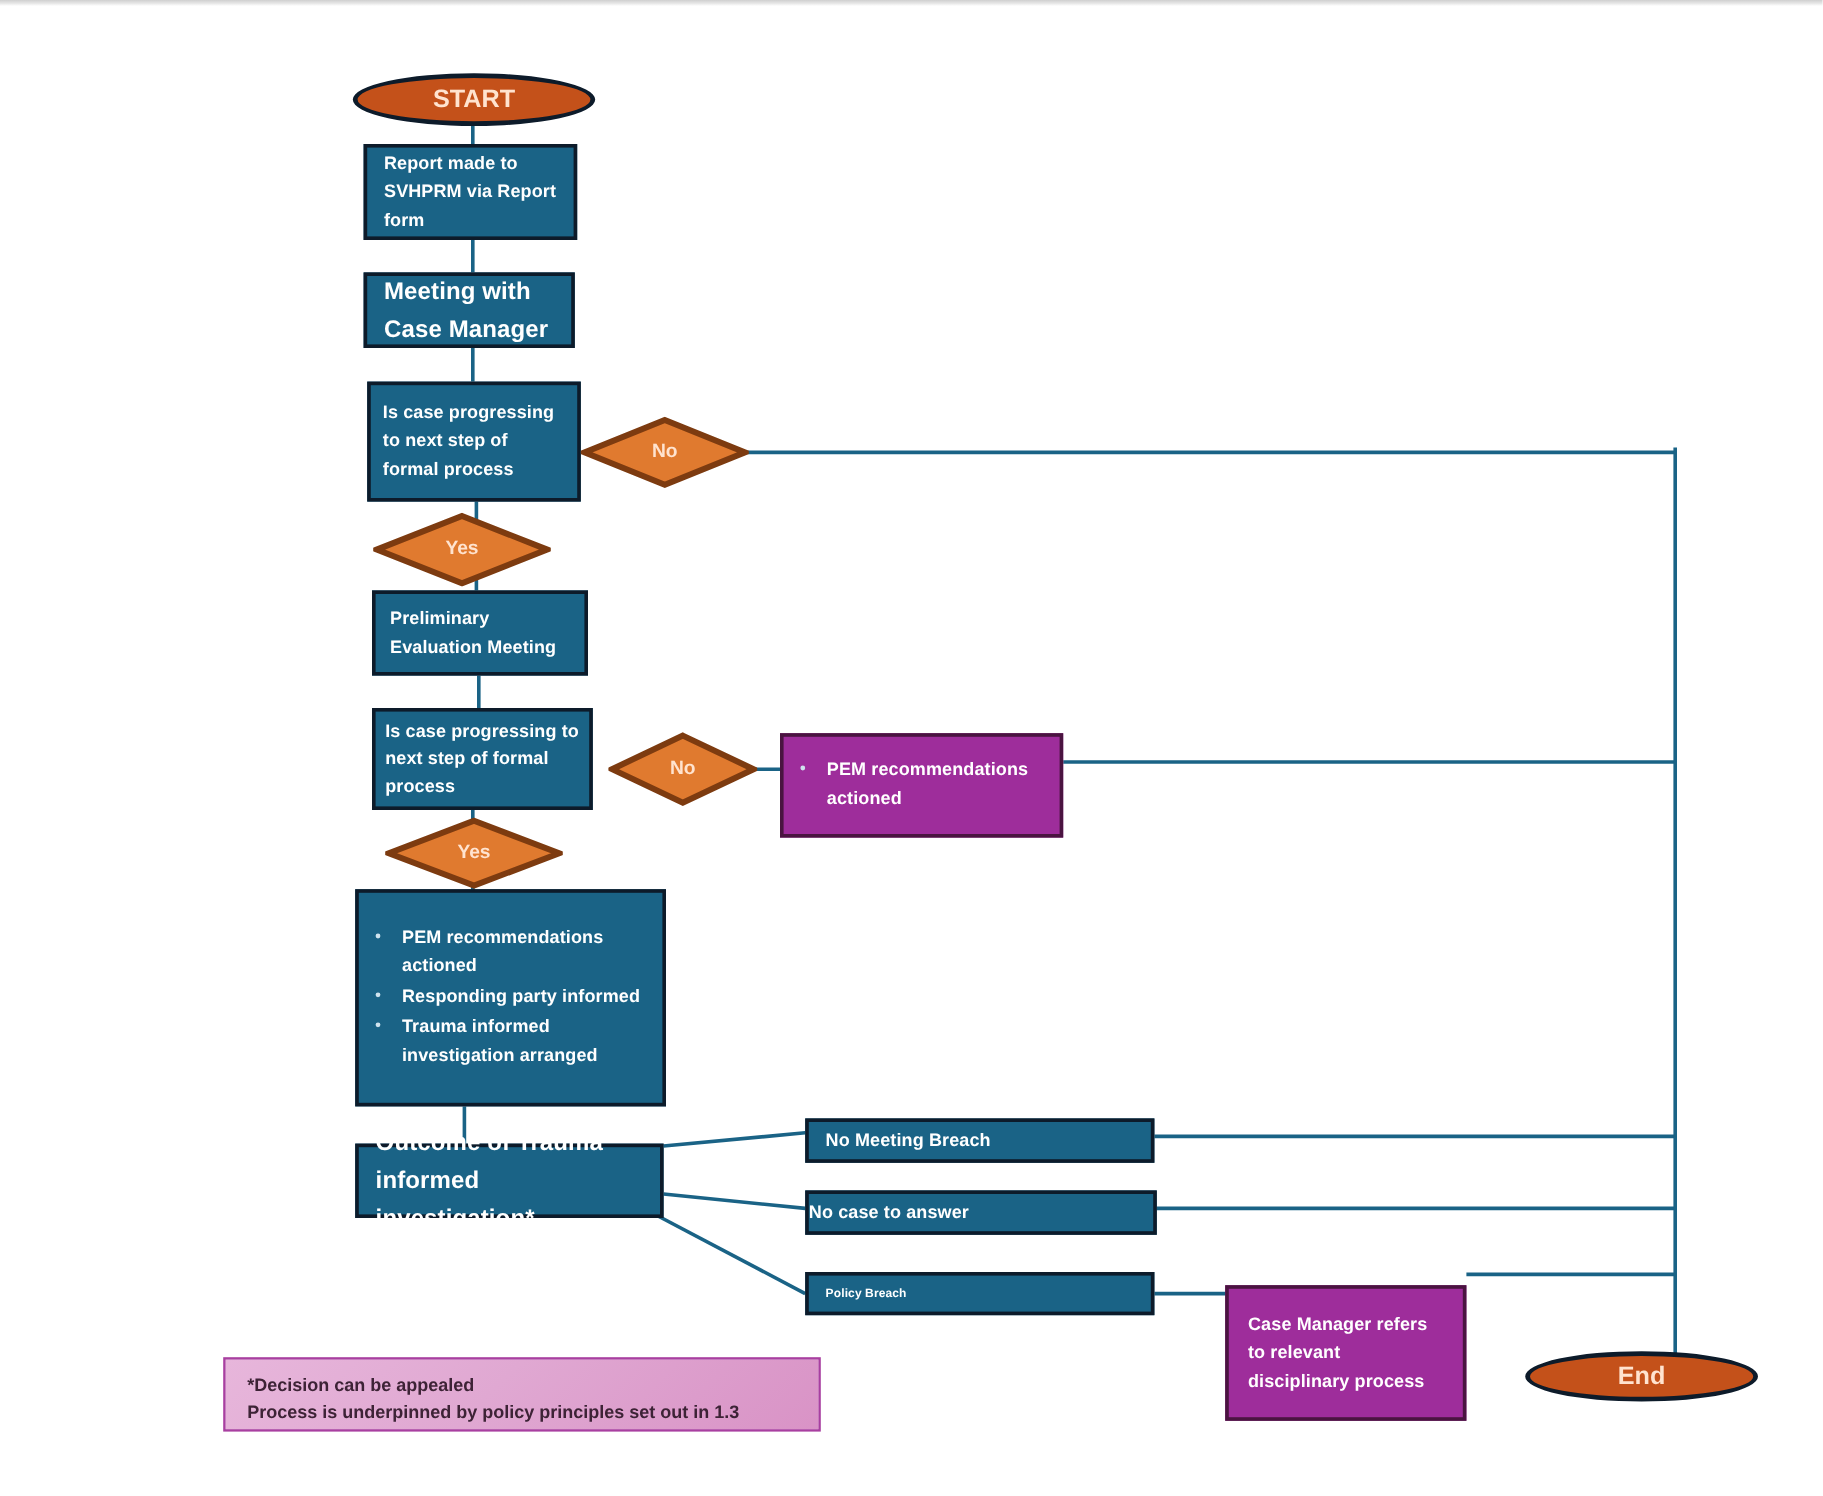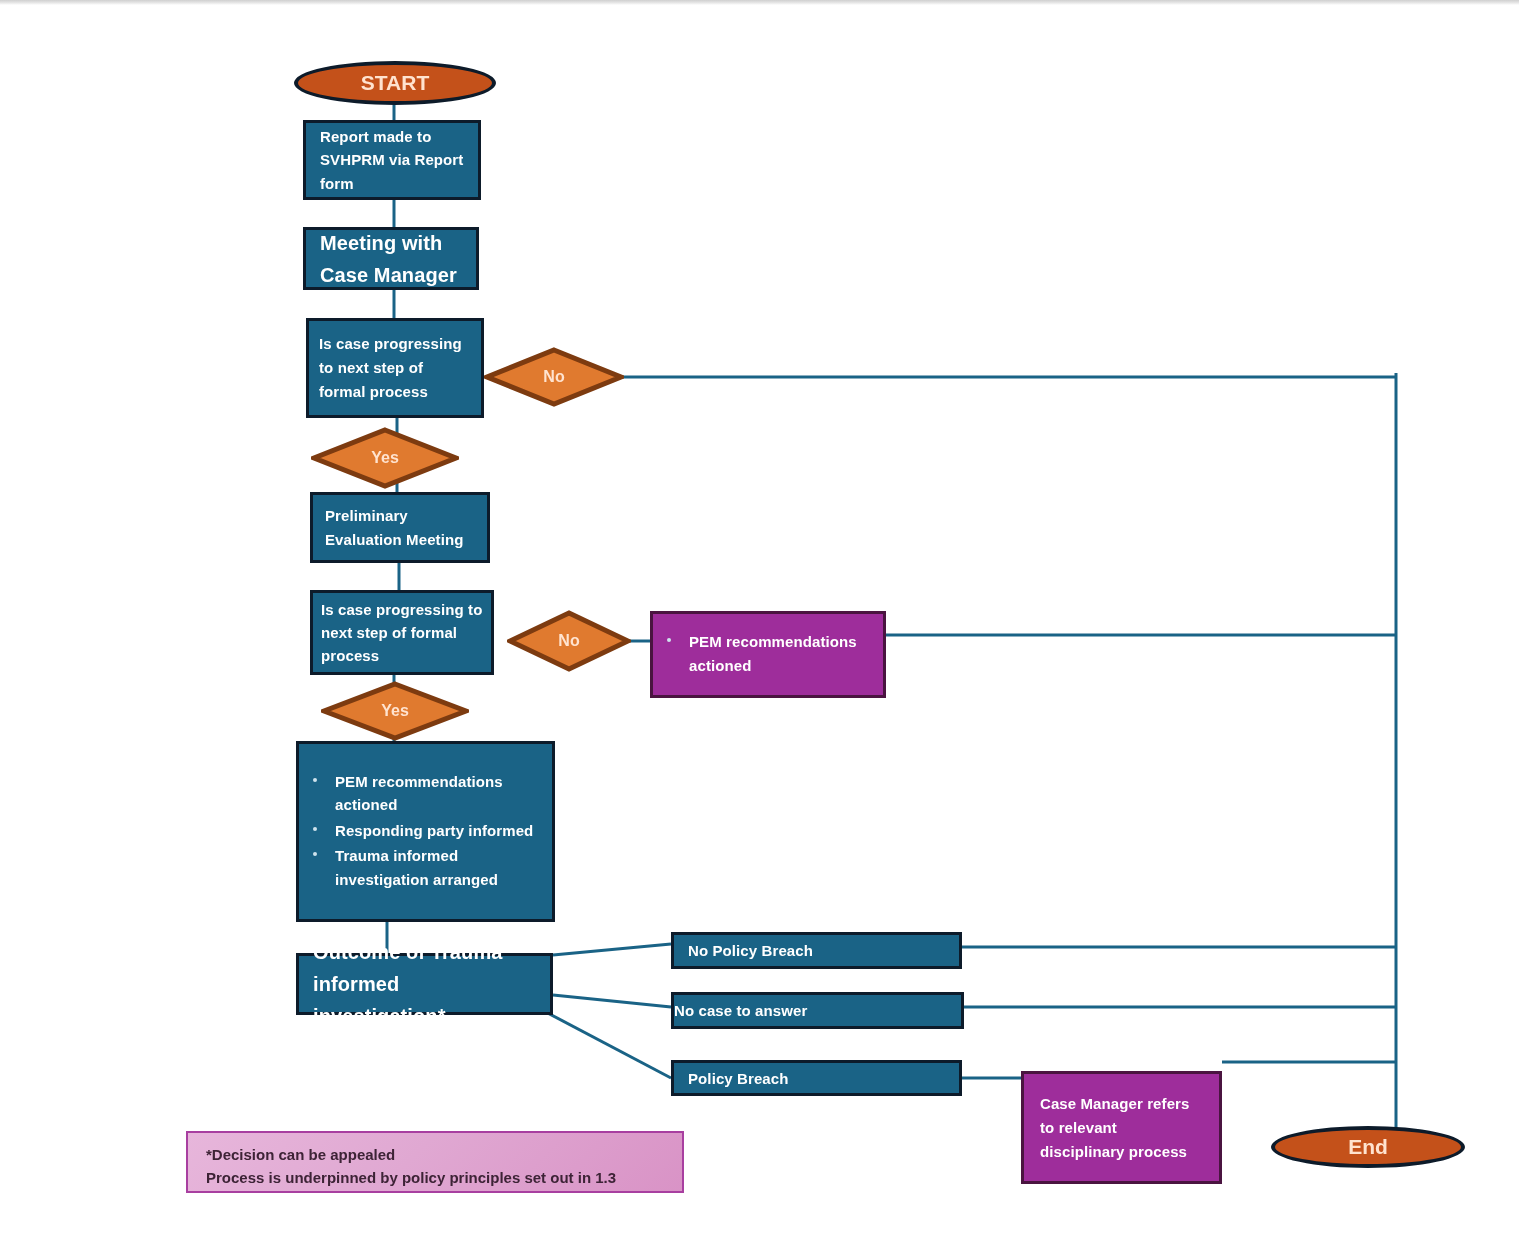--- a/index.html
+++ b/index.html
@@ -223,28 +223,28 @@
       <li>Responding party informed</li>
       <li>Trauma informed investigation arranged</li>
     </ul>
   </div>
 
   <div class="node teal" style="left:296px; top:953px; width:257px; height:62px; font-size:20px; line-height:1.6; padding:0 14px;">
     <span>Outcome of Trauma informed investigation*</span>
   </div>
 
   <div class="node teal leftlabel" style="left:671px; top:932px; width:291px; height:37px; font-size:15px;">
-    <span>No Policy Breach</span>
+    <span>No Meeting Breach</span>
   </div>
 
   <div class="node teal leftlabel centered" style="left:671px; top:992px; width:293px; height:37px; font-size:15px; padding-left:0;">
     <span>No case to answer</span>
   </div>
 
-  <div class="node teal leftlabel" style="left:671px; top:1060px; width:291px; height:36px; font-size:15px;">
+  <div class="node teal leftlabel" style="left:671px; top:1060px; width:291px; height:36px; font-size:10px;">
     <span>Policy Breach</span>
   </div>
 
   <div class="node magenta" style="left:1021px; top:1054px; width:201px; height:113px; font-size:15px; line-height:1.6; padding:0 16px;margin-top:17px;">
     <span>Case Manager refers to relevant disciplinary process</span>
   </div>
 
   <div class="terminator" style="left:1271px; top:1126px; width:194px; height:42px; font-size:21px;">
     <span>End</span>
   </div>

